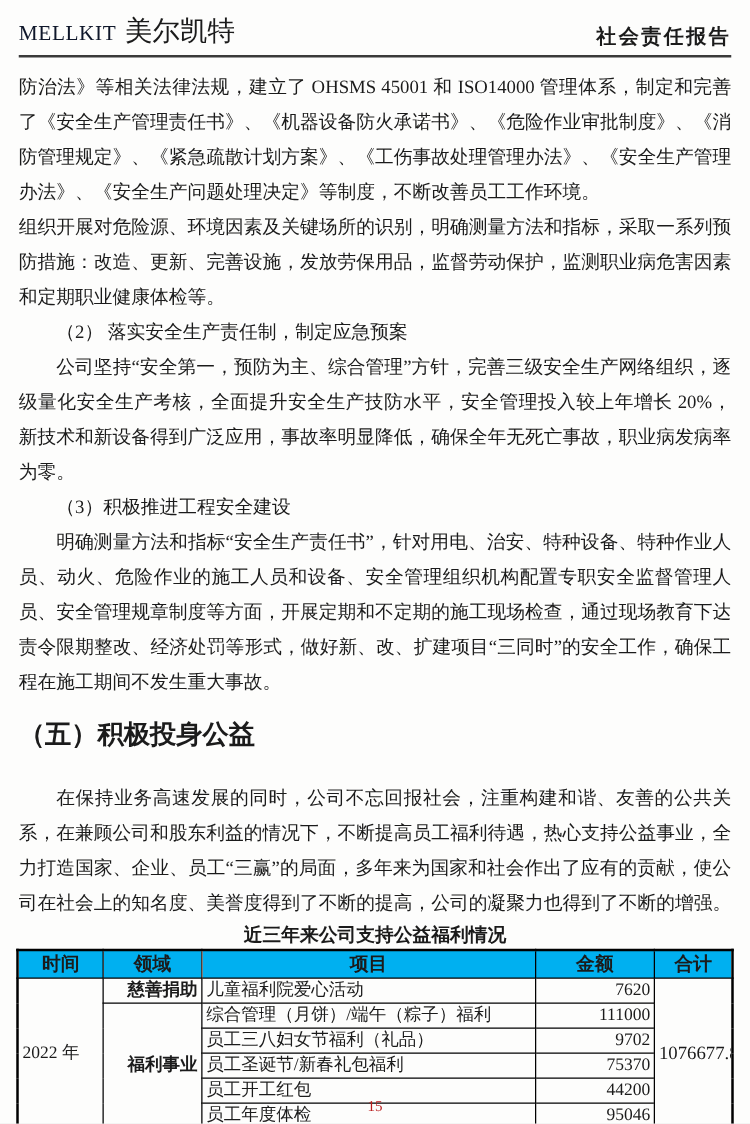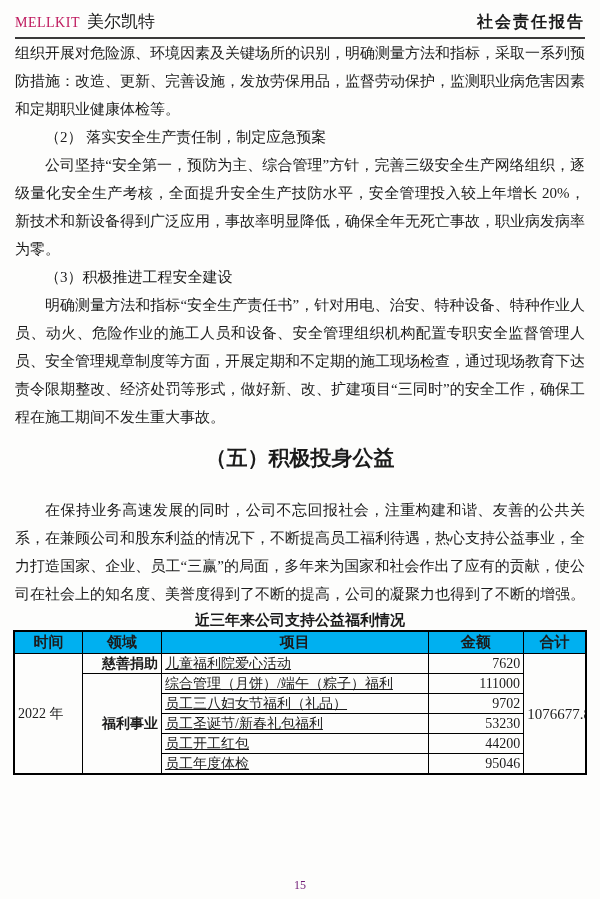--- a/index.html
+++ b/index.html
@@ -9,73 +9,74 @@
     background:#fdfdfc; color:#1b1b1b;
     font-family:"Liberation Serif","DejaVu Serif",serif;
     position:relative; overflow:hidden;
   }
   
   .page-header {
     display:flex; justify-content:space-between; align-items:flex-end;
     border-bottom:2px solid #3a3a3a; padding:2px 0 4px 0;
   }
   .brand { display:flex; align-items:baseline; }
-  .brand-en { color:#be185d; font-size:14px; letter-spacing:0.5px; }
-  .brand-cn { font-size:17px; margin-left:7px; }
+  .brand-en { color:#0f172a; font-size:17px; letter-spacing:0.5px; }
+  .brand-cn { font-size:22px; margin-left:7px; }
   .report-title { font-size:16px; font-weight:bold; letter-spacing:2px; }
   
   .content { font-size:15px; line-height:28px; text-align:justify; }
   .content p { margin:0; }
   .content p.indent { text-indent:2em; }
   .content p.first { margin-top:10px; }
   .section-heading {
     font-size:21px; font-weight:bold; margin:14px 0 24px 0; line-height:27px;
-    text-align:center;
+    text-align:left;
   }
   
   .table-title {
     text-align:center; font-weight:bold; font-size:15px;
     margin:2px 0 0 0; line-height:20px;
   }
   table.welfare {
     border-collapse:collapse; table-layout:fixed;
     width:calc(100% + 4px); margin-left:-2px;
     font-size:14px; border:2px solid #000;
   }
   table.welfare th, table.welfare td { border:1px solid #000; overflow:hidden; white-space:nowrap; }
   table.welfare thead th {
     background:#00B0F0; height:21px; font-size:15px; font-weight:bold;
     text-align:center; padding:0 2px;
   }
   table.welfare td { height:19px; line-height:18px; padding:0 3px; }
   td.year-cell   { text-align:left; vertical-align:middle; }
   td.domain-cell { text-align:right; vertical-align:middle;font-weight:bold; }
-  td.project-cell{ text-align:left;text-decoration:underline; }
+  td.project-cell{ text-align:left; }
   td.amount-cell { text-align:right; }
   td.total-cell  { text-align:center; vertical-align:middle; font-size:15px; }
   
   .page-footer {
     position:absolute; left:0; right:0; bottom:6px;
-    text-align:center; font-size:12px; color:#701a75;
+    text-align:center; font-size:12px; color:#b91c1c;
   }
 </style>
 </head>
 <body>
 
 <div class="page">
 
   <div class="page-header">
     <div class="brand">
       <span class="brand-en">MELLKIT</span>
       <span class="brand-cn">美尔凯特</span>
     </div>
     <div class="report-title">社会责任报告</div>
   </div>
 
   <div class="content">
+    <p class="first">防治法》等相关法律法规，建立了 OHSMS 45001 和 ISO14000 管理体系，制定和完善了《安全生产管理责任书》、《机器设备防火承诺书》、《危险作业审批制度》、《消防管理规定》、《紧急疏散计划方案》、《工伤事故处理管理办法》、《安全生产管理办法》、《安全生产问题处理决定》等制度，不断改善员工工作环境。</p>
     <p>组织开展对危险源、环境因素及关键场所的识别，明确测量方法和指标，采取一系列预防措施：改造、更新、完善设施，发放劳保用品，监督劳动保护，监测职业病危害因素和定期职业健康体检等。</p>
     <p class="indent">（2） 落实安全生产责任制，制定应急预案</p>
     <p class="indent">公司坚持“安全第一，预防为主、综合管理”方针，完善三级安全生产网络组织，逐级量化安全生产考核，全面提升安全生产技防水平，安全管理投入较上年增长 20%，新技术和新设备得到广泛应用，事故率明显降低，确保全年无死亡事故，职业病发病率为零。</p>
     <p class="indent">（3）积极推进工程安全建设</p>
     <p class="indent">明确测量方法和指标“安全生产责任书”，针对用电、治安、特种设备、特种作业人员、动火、危险作业的施工人员和设备、安全管理组织机构配置专职安全监督管理人员、安全管理规章制度等方面，开展定期和不定期的施工现场检查，通过现场教育下达责令限期整改、经济处罚等形式，做好新、改、扩建项目“三同时”的安全工作，确保工程在施工期间不发生重大事故。</p>
 
     <div class="section-heading">（五）积极投身公益</div>
 
     <p class="indent">在保持业务高速发展的同时，公司不忘回报社会，注重构建和谐、友善的公共关系，在兼顾公司和股东利益的情况下，不断提高员工福利待遇，热心支持公益事业，全力打造国家、企业、员工“三赢”的局面，多年来为国家和社会作出了应有的贡献，使公司在社会上的知名度、美誉度得到了不断的提高，公司的凝聚力也得到了不断的增强。</p>
   </div>
@@ -111,21 +112,21 @@
         <td class="domain-cell" rowspan="5">福利事业</td>
         <td class="project-cell">综合管理（月饼）/端午（粽子）福利</td>
         <td class="amount-cell">111000</td>
       </tr>
       <tr>
         <td class="project-cell">员工三八妇女节福利（礼品）</td>
         <td class="amount-cell">9702</td>
       </tr>
       <tr>
         <td class="project-cell">员工圣诞节/新春礼包福利</td>
-        <td class="amount-cell">53230</td>
+        <td class="amount-cell">75370</td>
       </tr>
       <tr>
         <td class="project-cell">员工开工红包</td>
         <td class="amount-cell">44200</td>
       </tr>
       <tr>
         <td class="project-cell">员工年度体检</td>
         <td class="amount-cell">95046</td>
       </tr>
     </tbody>

